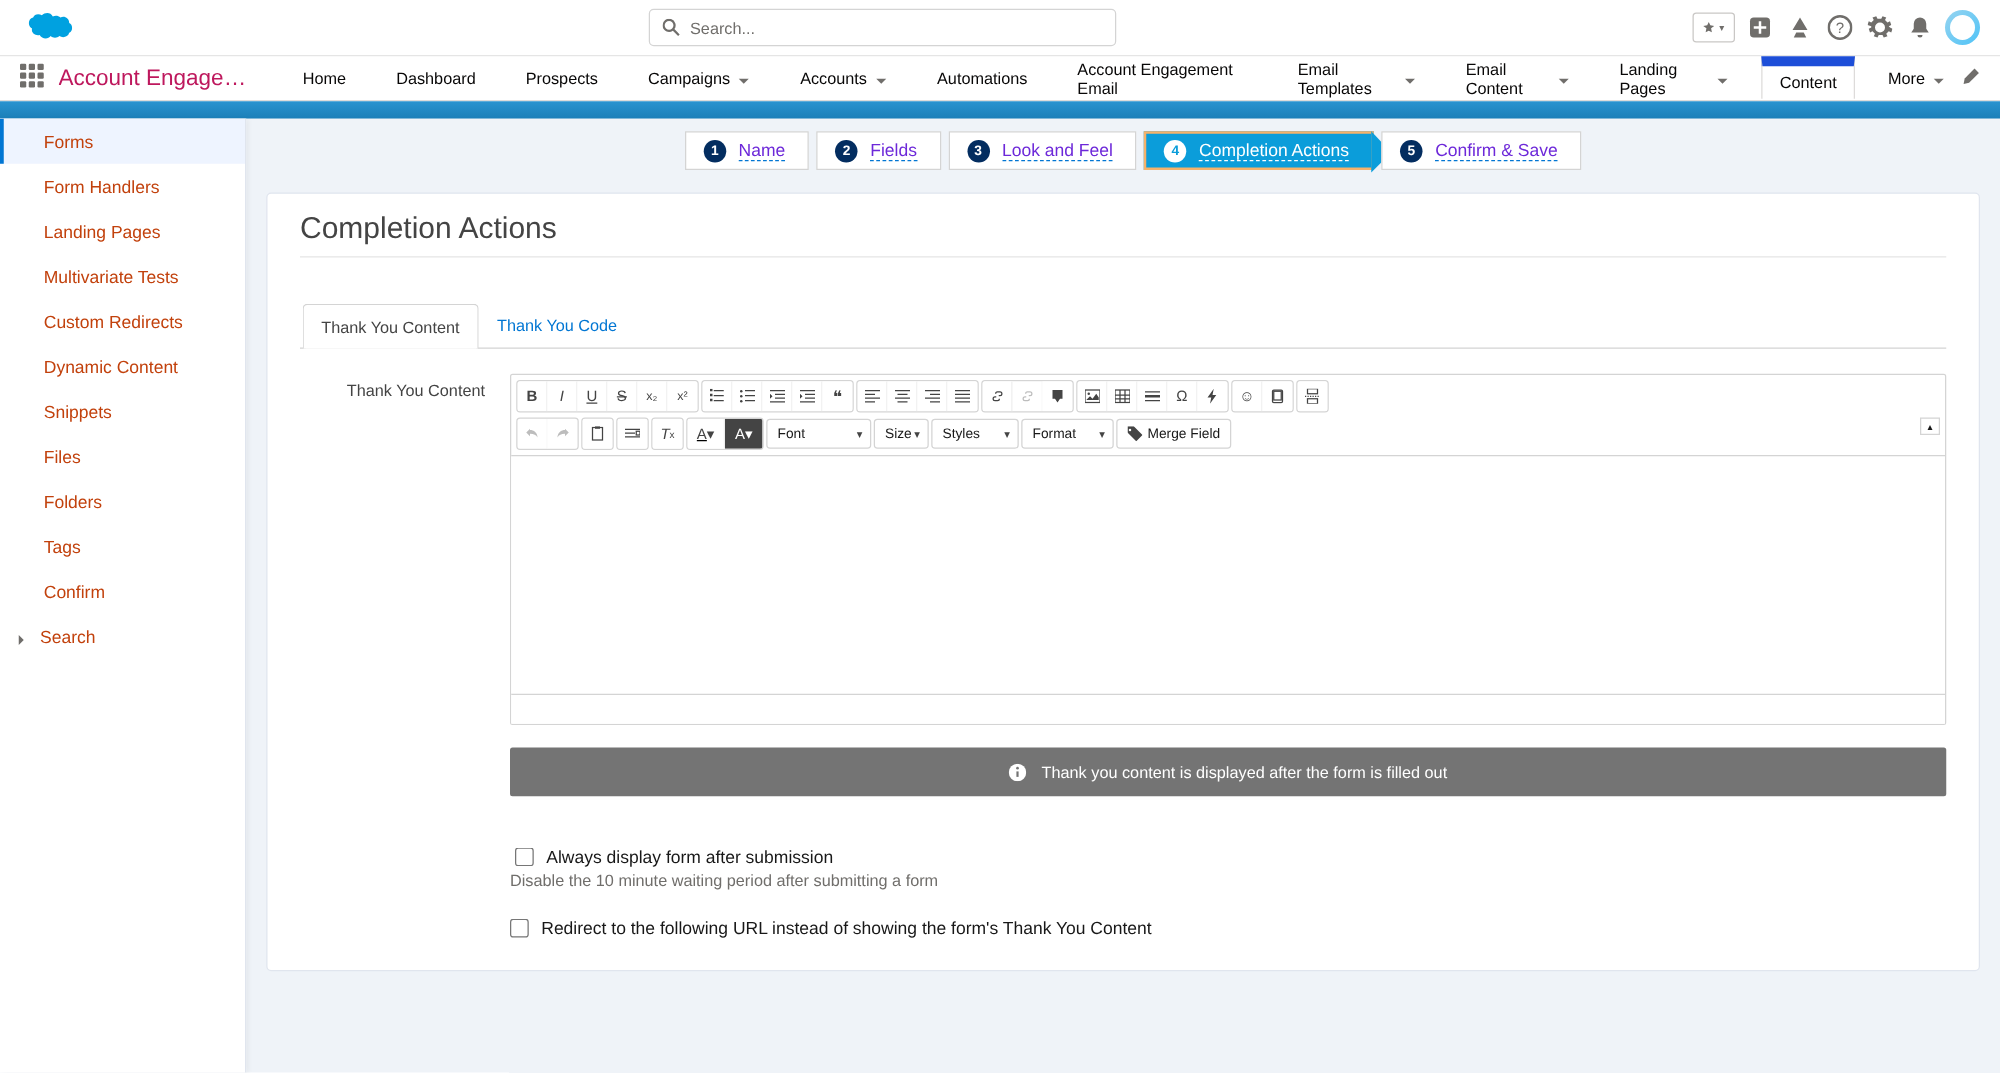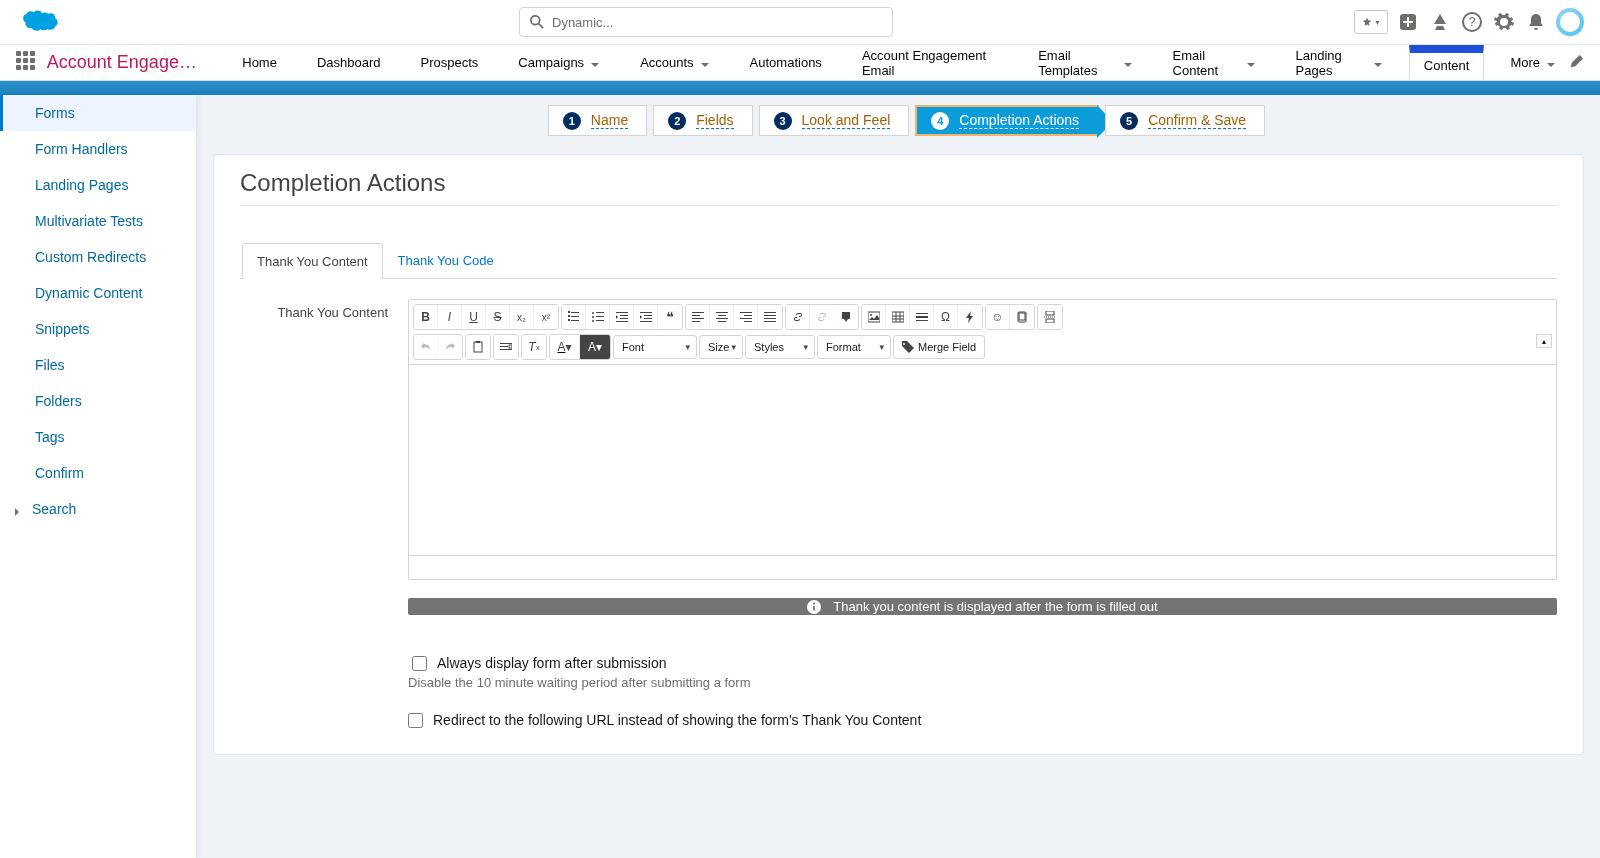--- a/index.html
+++ b/index.html
@@ -24,31 +24,31 @@
 .nav-items { display: flex; gap: 12px; }
 .nav-item { padding: 0 14px; height: 34px; display: flex; align-items: center; gap: 6px; font-size: 13px; color: #080707; cursor: pointer; }
 .nav-item .chev { width: 10px; height: 10px; }
 .nav-item .chev svg { width: 10px; height: 10px; fill: #706e6b; }
 .nav-item.active { border-top: 8px solid #1d4ed8; border-left: 1px solid #dddbda; border-right: 1px solid #dddbda; background: #fff; margin-top: -1px; padding-top: 0; }
 .nav-right { margin-left: auto; display: flex; align-items: center; gap: 10px; padding-right: 6px; }
 .pencil-icon svg { width: 14px; height: 14px; fill: #706e6b; }
 .blue-band { height: 14px; background: linear-gradient(to bottom,#2993d0,#1b7fb8); }
 .main-wrap { display: flex; position: absolute; top: 95px; left: 0; right: 0; bottom: 0; background: #b0c4de33; }
 .sidebar { width: 197px; background: #fff; border-right: 1px solid #e0e5ee; box-shadow: 2px 0 4px rgba(0,0,0,0.05); }
-.sb-item { padding: 10px 0 10px 35px; font-size: 14px; color: #0369a1; cursor: pointer; display: flex; align-items: center; }
+.sb-item { padding: 10px 0 10px 35px; font-size: 14px; color: #c2410c; cursor: pointer; display: flex; align-items: center; }
 .sb-item.active { background: #eef4ff; border-left: 3px solid #0176d3; padding-left: 32px; }
 .sb-item.has-chev { padding-left: 12px; gap: 10px; }
 .sb-chev { width: 10px; height: 10px; }
 .sb-chev svg { width: 10px; height: 10px; fill: #706e6b; }
 .content-area { flex: 1; overflow: auto; padding: 10px 0 40px 16px; }
 .wizard { display: flex; justify-content: center; gap: 0; margin-bottom: 18px; }
 .wiz-step { height: 31px; padding: 0 18px 0 14px; display: flex; align-items: center; gap: 10px; border: 1px solid #d4d4d4; background: #fff; position: relative; }
 .wiz-step:not(:last-child) { margin-right: 6px; }
 .wiz-num { width: 18px; height: 18px; border-radius: 50%; background: #032d60; color: #fff; font-size: 11px; display: flex; align-items: center; justify-content: center; font-weight: 700; }
-.wiz-label { color: #a16207; font-size: 14px; border-bottom: 1px dashed #0176d3; }
+.wiz-label { color: #6d28d9; font-size: 14px; border-bottom: 1px dashed #0176d3; }
 .wiz-step.active { background: #0b9dda; border-color: #f5b26b; border-width: 2px; }
 .wiz-step.active .wiz-num { background: #fff; color: #0b9dda; }
 .wiz-step.active .wiz-label { color: #fff; border-bottom: 1px dashed #fff; }
 .wiz-step.active::after { content: ''; position: absolute; right: -16px; top: -2px; width: 0; height: 0; border-top: 17px solid transparent; border-bottom: 16px solid transparent; border-left: 16px solid #0b9dda; }
 .card { background: #fff; border: 1px solid #e0e5ee; border-radius: 4px; margin-right: 16px; padding: 14px 26px 26px 26px; }
 .card h2 { font-size: 24px; font-weight: 400; color: #444; padding-bottom: 8px; border-bottom: 1px solid #e5e5e5; margin-bottom: 36px; }
 .tabs { display: flex; border-bottom: 1px solid #d4d4d4; margin-bottom: 20px; padding-left: 2px; }
 .tab { padding: 10px 14px; font-size: 13px; color: #0176d3; cursor: pointer; border: 1px solid transparent; border-bottom: none; }
 .tab.active { color: #444; border-color: #d4d4d4; background: #fff; border-radius: 4px 4px 0 0; position: relative; bottom: -1px; }
 .form-row { display: flex; gap: 20px; align-items: flex-start; }
@@ -59,42 +59,42 @@
 .tb-btn { width: 24px; height: 24px; display: flex; align-items: center; justify-content: center; background: #fff; cursor: pointer; font-size: 12px; color: #444; border-right: 1px solid #eee; }
 .tb-btn:last-child { border-right: none; }
 .tb-btn svg { width: 12px; height: 12px; fill: #444; }
 .tb-btn.disabled { opacity: 0.35; }
 .tb-select { height: 24px; border: 1px solid #d4d4d4; border-radius: 3px; background: #fff; font-size: 11px; padding: 0 18px 0 8px; position: relative; display: flex; align-items: center; cursor: pointer; }
 .tb-select::after { content: '▾'; position: absolute; right: 6px; font-size: 9px; color: #444; }
 .merge-btn { height: 24px; border: 1px solid #d4d4d4; border-radius: 3px; padding: 0 8px; display: flex; align-items: center; gap: 4px; font-size: 11px; cursor: pointer; }
 .collapse-btn { position: absolute; right: 4px; top: 34px; width: 16px; height: 14px; border: 1px solid #d4d4d4; font-size: 8px; display: flex; align-items: center; justify-content: center; cursor: pointer; }
 .editor-body { height: 190px; background: #fff; }
 .editor-footer { height: 24px; border-top: 1px solid #d4d4d4; background: #fff; }
-.info-bar { margin-top: 18px; background: #747474; color: #fff; padding: 1px; font-size: 13px; text-align: center; display: flex; align-items: center; justify-content: center; gap: 12px; border-radius: 2px; }
+.info-bar { margin-top: 18px; background: #747474; color: #fff; padding: 12px; font-size: 13px; text-align: center; display: flex; align-items: center; justify-content: center; gap: 12px; border-radius: 2px; }
 .info-bar svg { width: 14px; height: 14px; fill: #fff; }
 .checkbox-row { display: flex; align-items: center; gap: 10px; margin-top: 40px; padding-left: 168px; font-size: 14px; color: #181818; }
 .checkbox-row input { width: 15px; height: 15px; }
 .help-text { padding-left: 168px; font-size: 13px; color: #706e6b; margin-top: 4px; }
 .checkbox-row.second { margin-top: 22px; }
 </style>
 </head>
 <body>
 
 <div class="top-header">
   <div>
     <svg class="sf-logo" viewBox="0 0 48 32">
         <path class="sf-cloud" d="M20 6c3-3 8-3 10 1 2-1 5-1 7 1 3-2 8 0 8 5 3 1 4 7 0 9-1 4-6 5-9 3-2 2-6 2-8 0-2 3-8 3-10-1-4 1-8-2-7-6-4-2-4-9 1-10 1-3 5-4 8-2z"></path>
       </svg>
   </div>
   <div class="search-wrap">
     <div class="search-box">
       <svg viewBox="0 0 16 16">
           <path d="M6 2a4 4 0 100 8 4 4 0 000-8zM0 6a6 6 0 1110.89 3.47l4.82 4.82-1.42 1.42-4.82-4.82A6 6 0 010 6z"></path>
         </svg>
-      <span>Dynamic...</span>
+      <span>Search...</span>
     </div>
   </div>
   <div class="hdr-icons">
     <div class="hdr-pill">
       <svg viewBox="0 0 16 16">
           <path d="M8 1l2 4 5 1-4 3 1 5-4-2-4 2 1-5-4-3 5-1z"></path>
         </svg>
       <span style="font-size:8px;color:#706e6b;margin-left:3px">▾</span>
     </div>
     <div class="hdr-icon">

